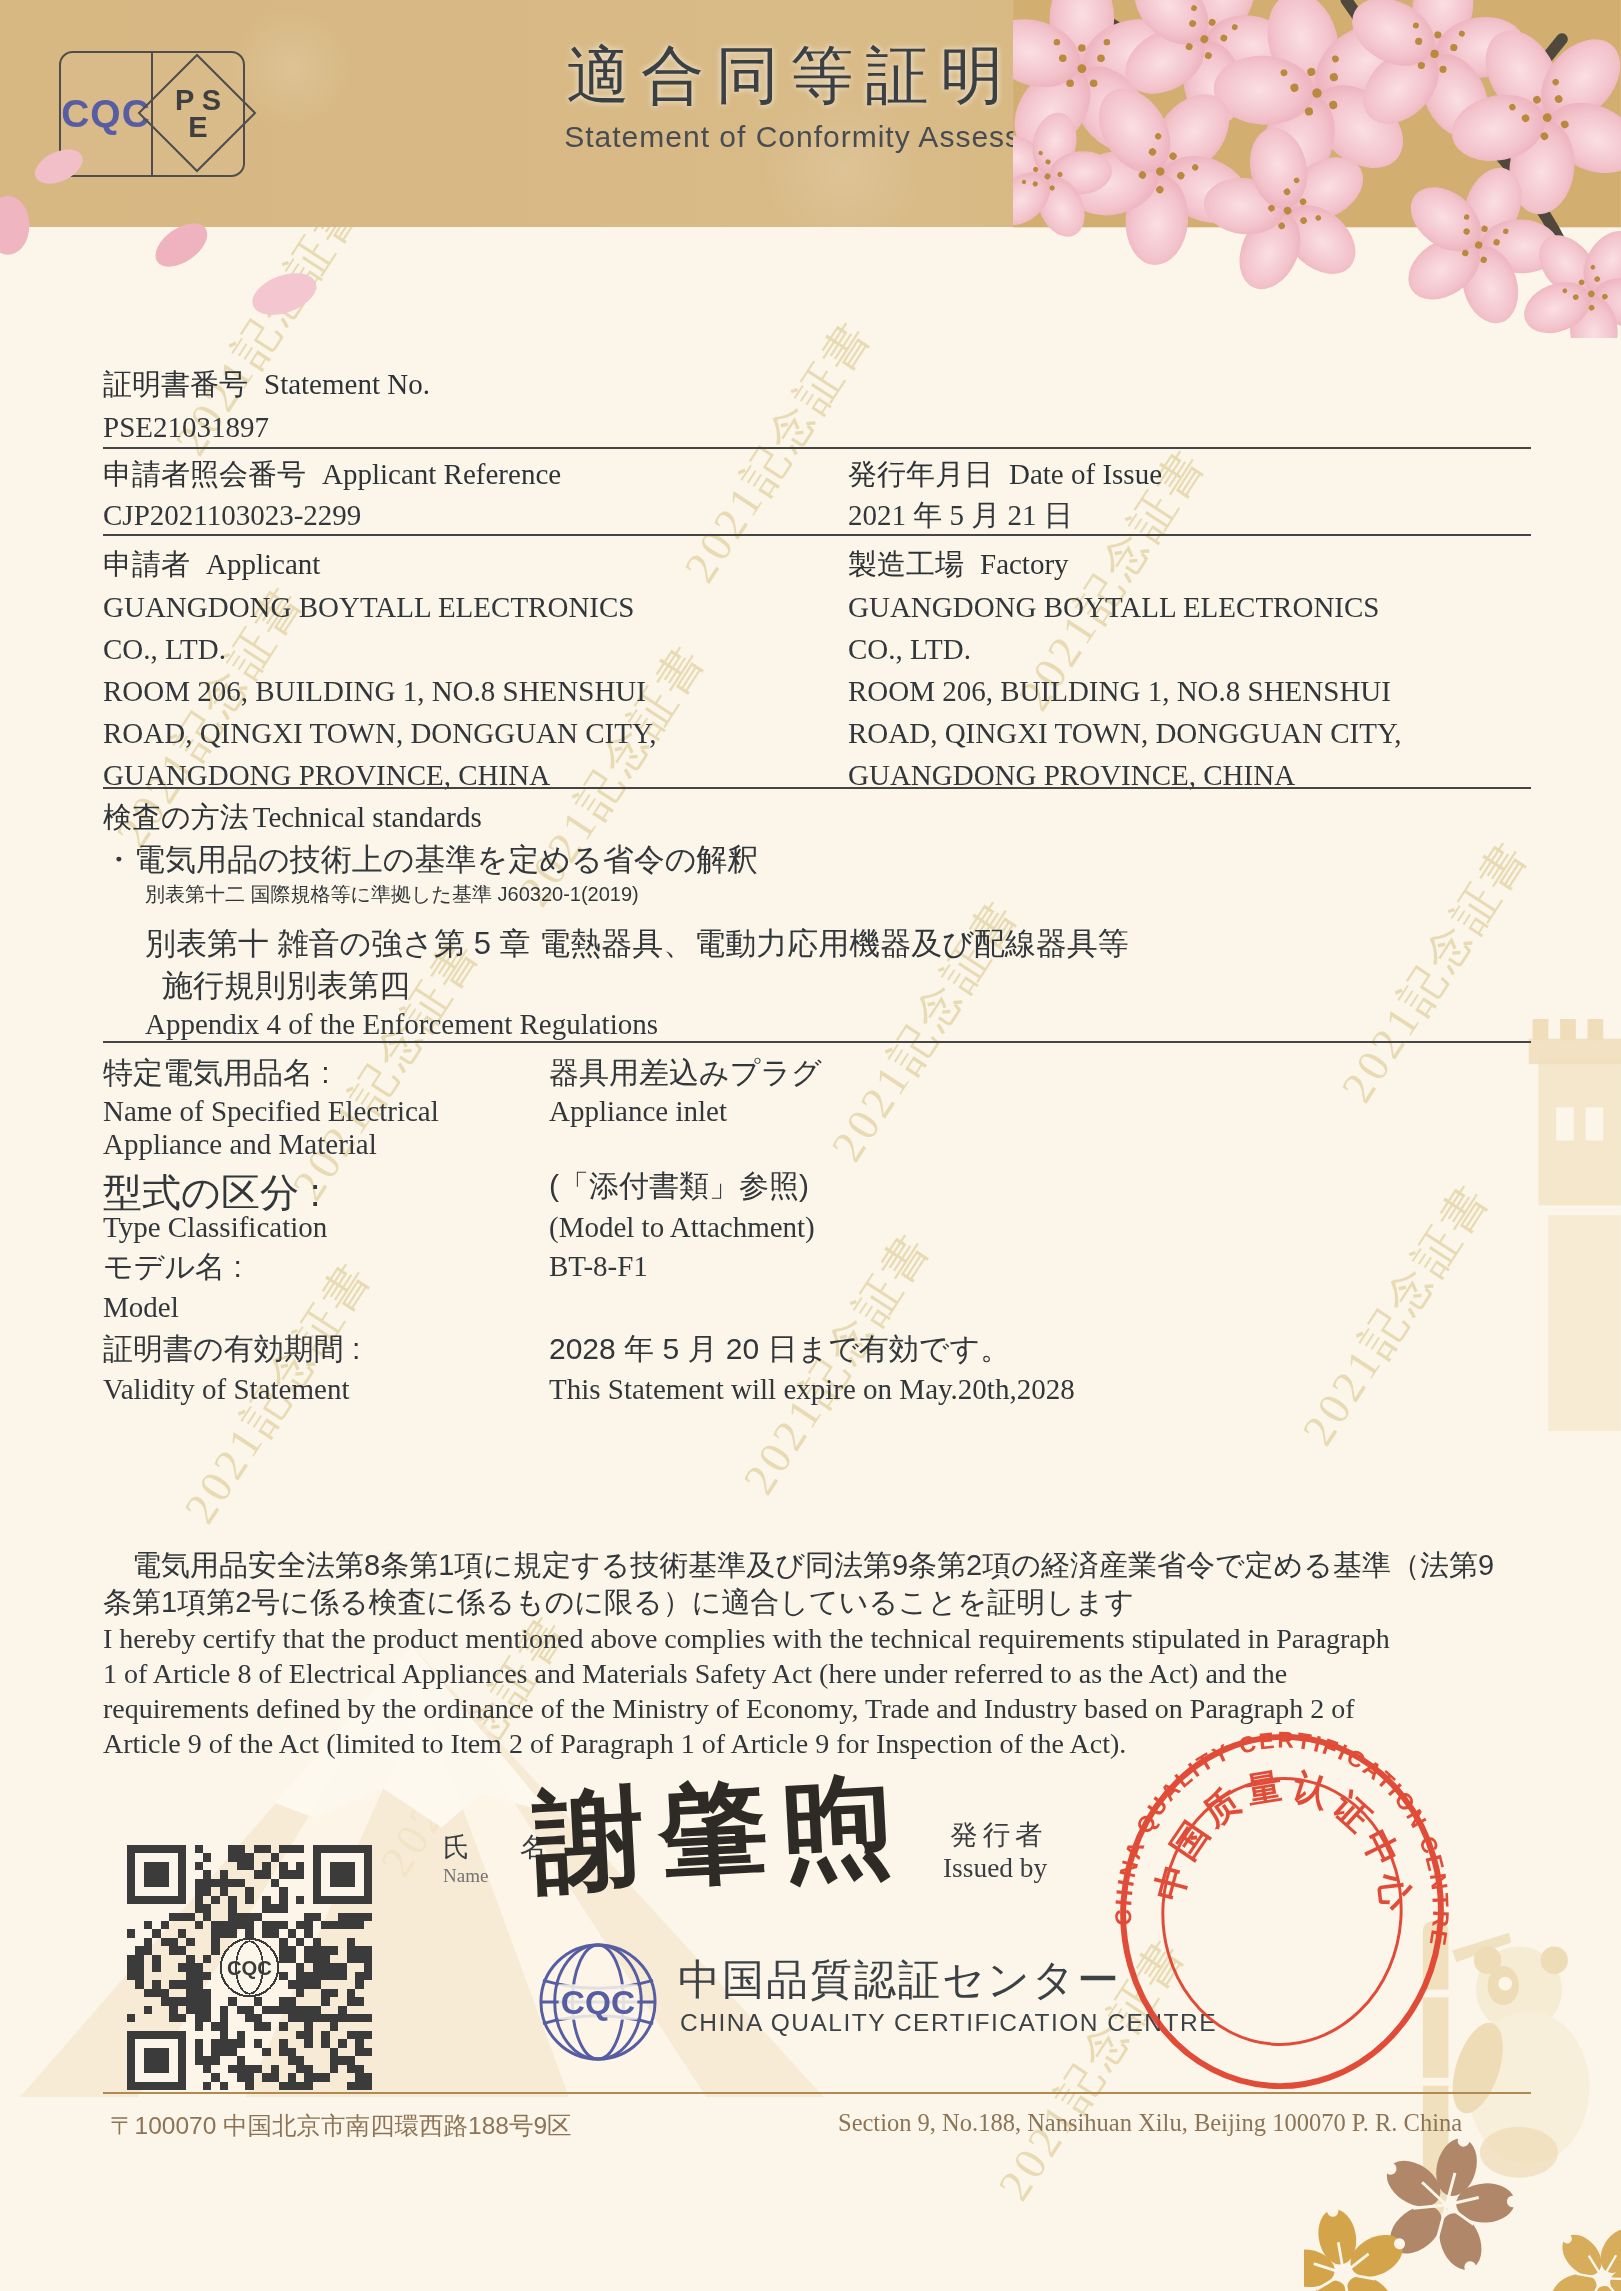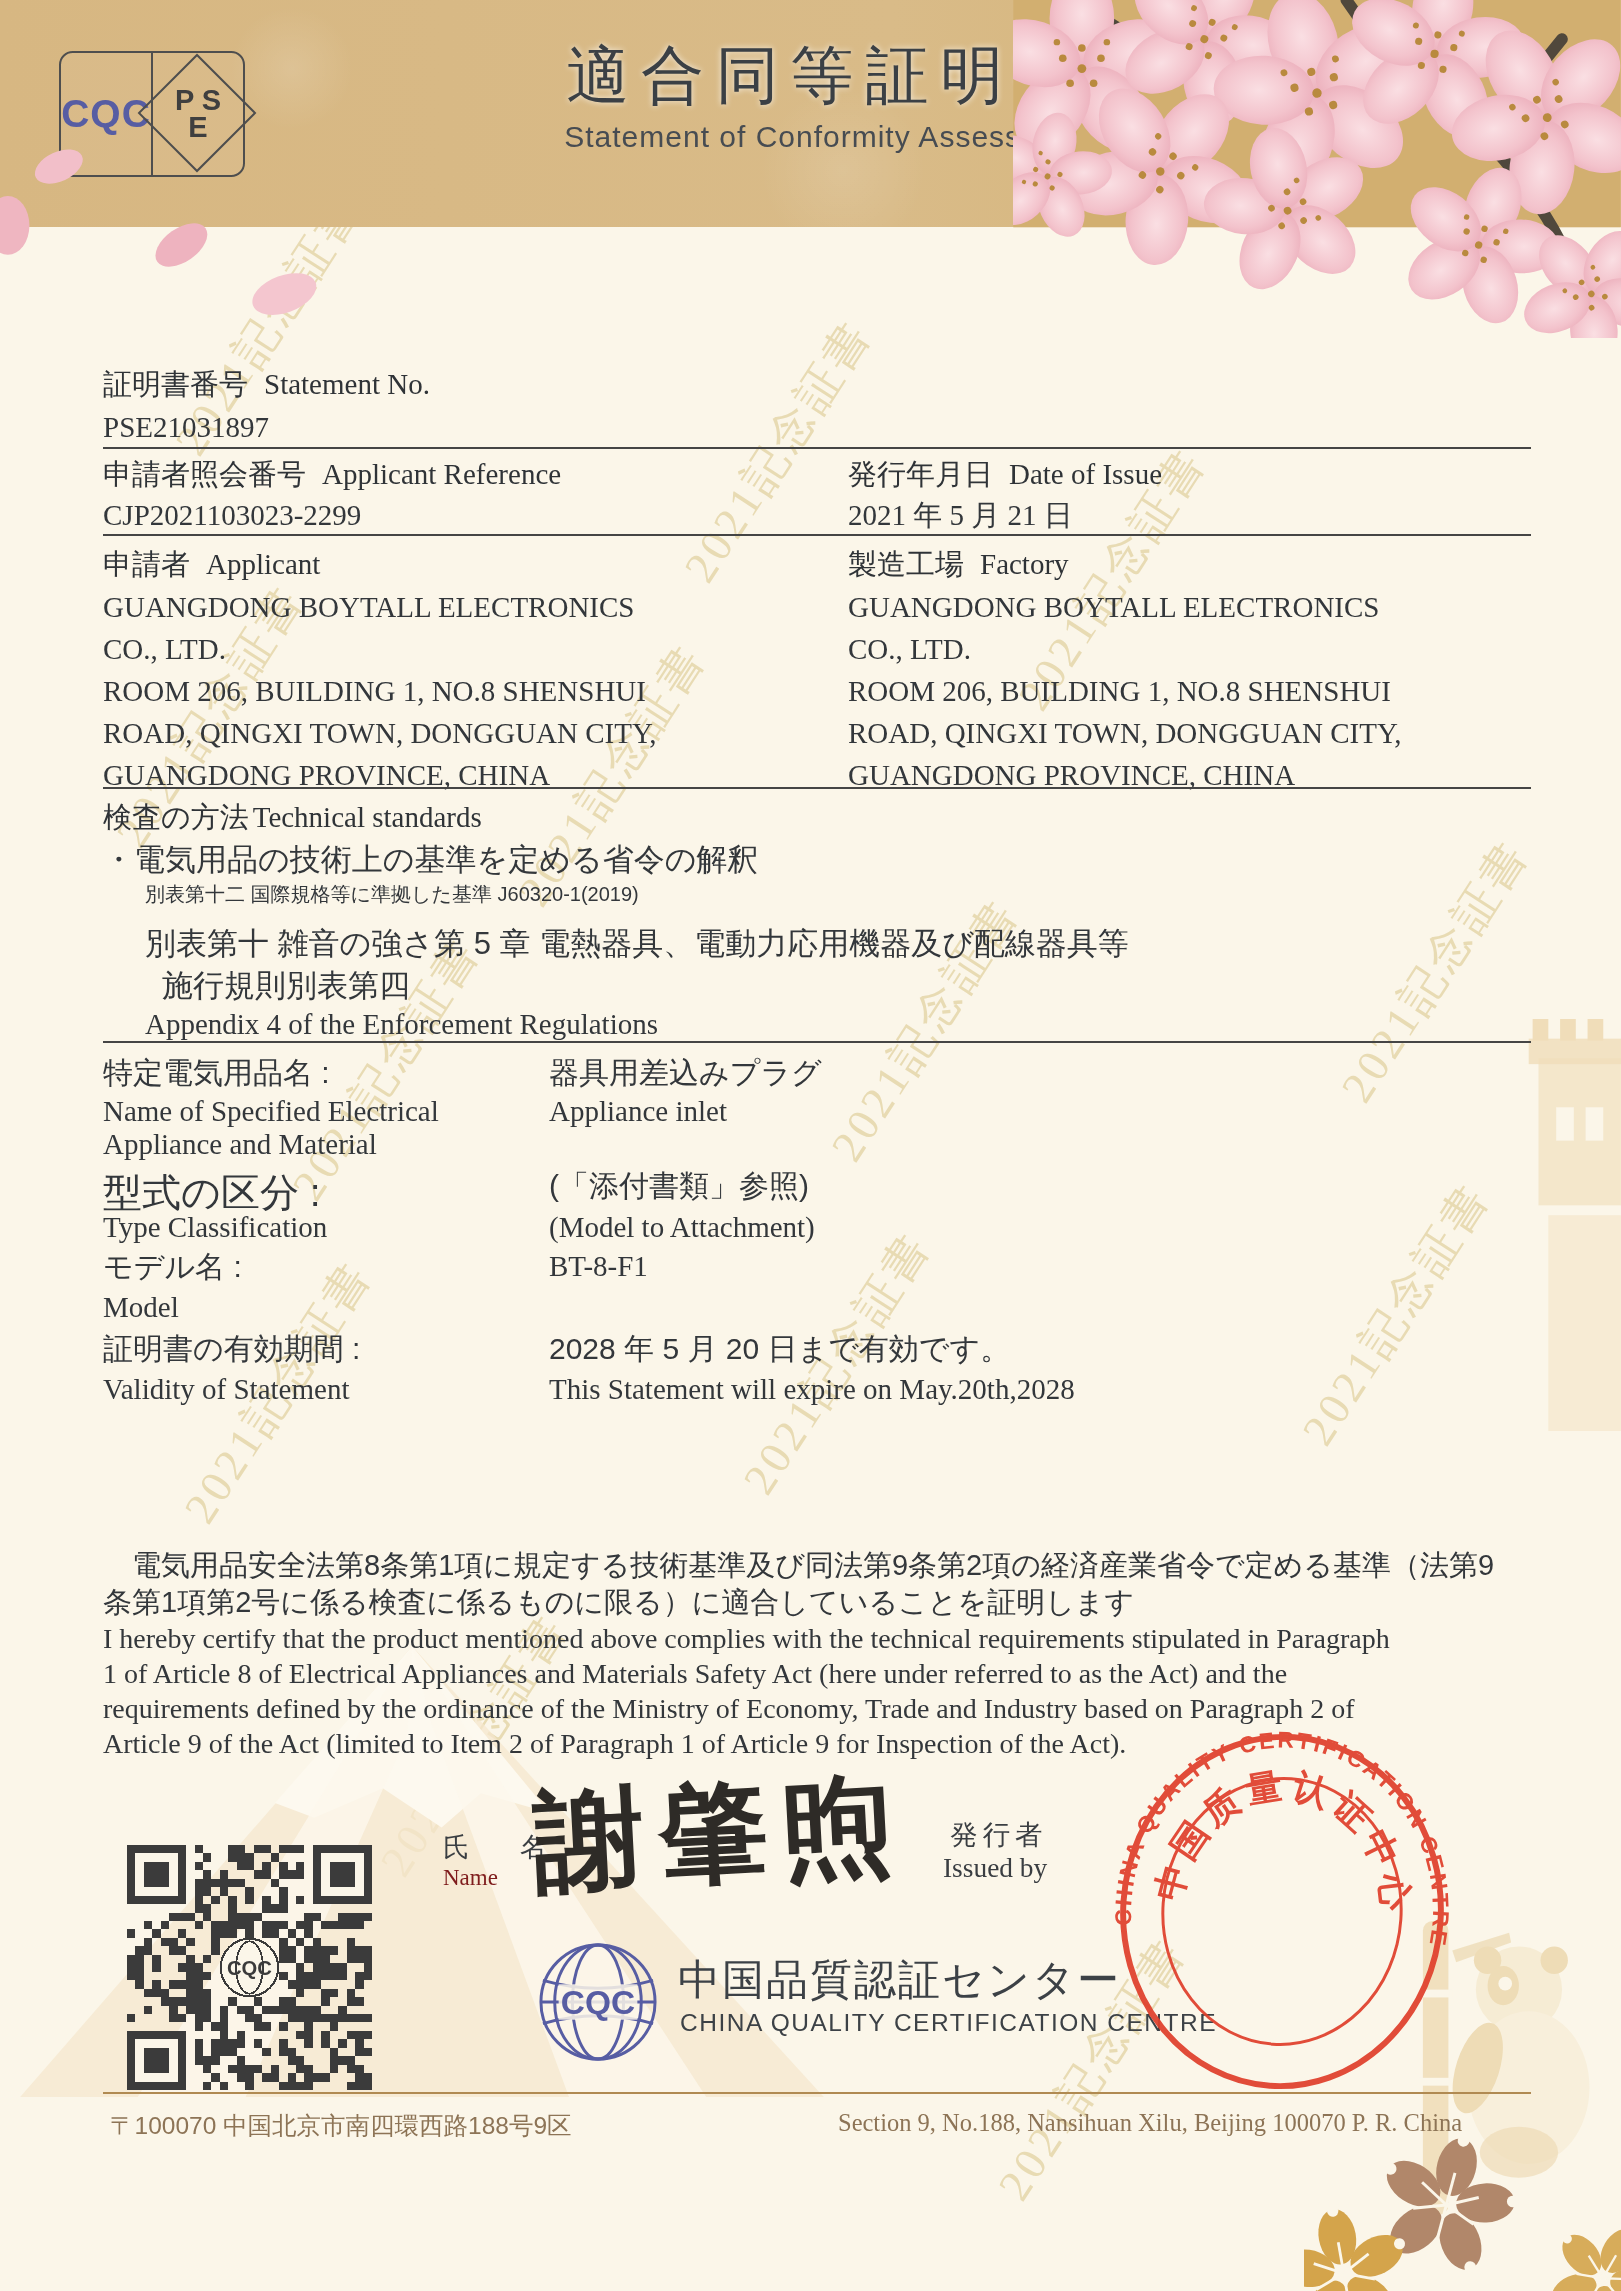--- a/index.html
+++ b/index.html
@@ -612,21 +612,21 @@
         <rect x="1" y="23" width="5" height="5" fill="#fbf6e9"></rect>
         <rect x="2" y="24" width="3" height="3" fill="#3b3b3b"></rect>
         <circle cx="14.5" cy="14.5" r="3.4" fill="#fbf6e9" stroke="#3b3b3b" stroke-width="0.25"></circle>
         <ellipse cx="14.5" cy="14.5" rx="1.6" ry="3.1" fill="none" stroke="#3b3b3b" stroke-width="0.22"></ellipse>
         <text x="14.5" y="15.4" text-anchor="middle" font-size="2.4" font-weight="bold" font-family="Liberation Sans, DejaVu Sans, sans-serif" fill="#3b3b3b">CQC</text>
       </svg>
   </div>
 
   <div class="abs" style="left:443px;top:1829px">
     <div class="jp" style="font-size:26.5px;letter-spacing:21.6px;color:#3a3e42">氏 名</div>
-    <div style="font-size:23px;color:#7f1d1d">Name</div>
+    <div style="font-size:19px;color:#737373">Name</div>
   </div>
   <div class="abs sig-name" style="left:534px;top:1760px">謝肇煦</div>
 
   <div class="abs" style="left:943px;top:1817px;text-align:right">
     <div class="jp" style="font-size:27.4px;letter-spacing:4.9px;color:#3a3e42">発行者</div>
     <div style="font-size:27.4px;color:#3a3e42">Issued by</div>
   </div>
 
   <svg class="abs globe-svg" style="left:537px;top:1941px" width="122" height="122" viewBox="0 0 124 124">
     <g stroke="#575da3" stroke-width="3" fill="none">

